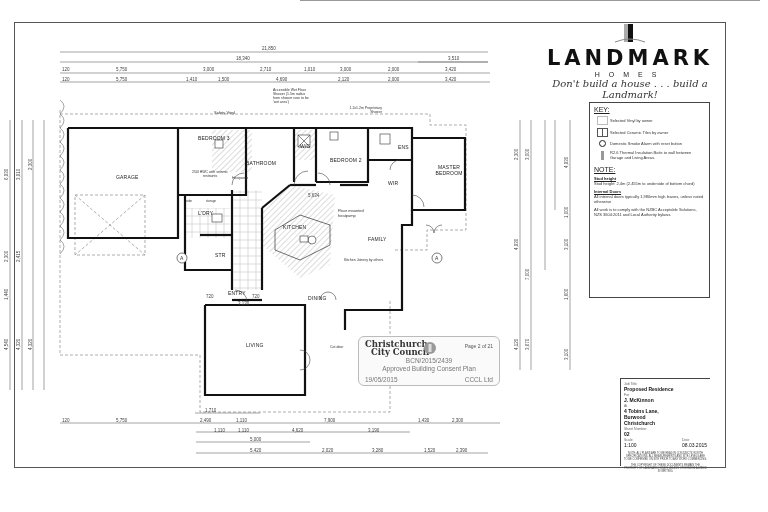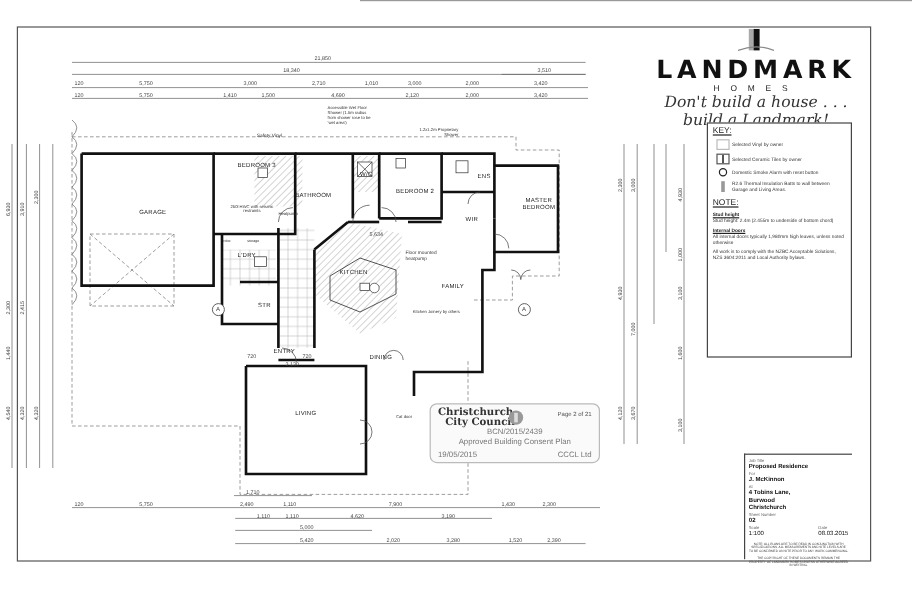--- a/index.html
+++ b/index.html
@@ -7,21 +7,21 @@
   .sheet { position:absolute; left:14px; top:22px; width:710px; height:444px; border:1px solid #555; background:#fff; }
   .topline { position:absolute; left:300px; top:0; width:460px; height:1px; background:#999; }
   svg { position:absolute; left:0; top:0; }
   .lbl { position:absolute; font-size:5px; color:#333; white-space:nowrap; }
   .room { position:absolute; font-size:5px; color:#222; letter-spacing:0.2px; white-space:nowrap; }
   .dim { position:absolute; font-size:4.5px; color:#444; white-space:nowrap; }
   .vdim { position:absolute; font-size:4.5px; color:#444; white-space:nowrap; transform:rotate(-90deg); transform-origin:left top; }
   .logo { position:absolute; left:545px; top:28px; width:170px; text-align:center; }
   .logo-main { font-size:21px; font-weight:bold; letter-spacing:4px; color:#111; margin-top:18px; font-family:"DejaVu Sans", sans-serif; }
   .logo-sub { font-size:7px; letter-spacing:9px; color:#222; margin-top:1px; }
-  .logo-tag { font-size:13px; font-style:italic; color:#333; font-family:"DejaVu Serif", serif; }
+  .logo-tag { font-size:10px; font-style:italic; color:#333; font-family:"DejaVu Serif", serif; }
   .keybox { position:absolute; left:589px; top:102px; width:121px; height:196px; border:1px solid #444; background:#fff; padding:3px 4px; box-sizing:border-box; }
   .keybox h4 { margin:0 0 3px 0; font-size:7px; text-decoration:underline; font-weight:normal; }
   .key-row { display:flex; align-items:center; margin:3px 0; font-size:4px; color:#333; }
   .key-sym { width:16px; flex:0 0 16px; display:flex; justify-content:center; align-items:center; }
   .note-h { font-size:4px; font-weight:bold; text-decoration:underline; margin-top:3px; }
   .note-t { font-size:4px; color:#333; line-height:5px; }
   .stamp { position:absolute; left:358px; top:336px; width:140px; height:48px; border:1px solid #bbb; border-radius:6px; background:#fafafa; }
   .stamp-org { position:absolute; left:6px; top:3px; font-family:"DejaVu Serif", serif; font-weight:bold; font-size:8.5px; line-height:8px; color:#333; }
   .stamp-page { position:absolute; right:6px; top:6px; font-size:5px; color:#555; }
   .stamp-ref { position:absolute; left:0; width:100%; top:20px; text-align:center; font-size:6.5px; color:#777; }

